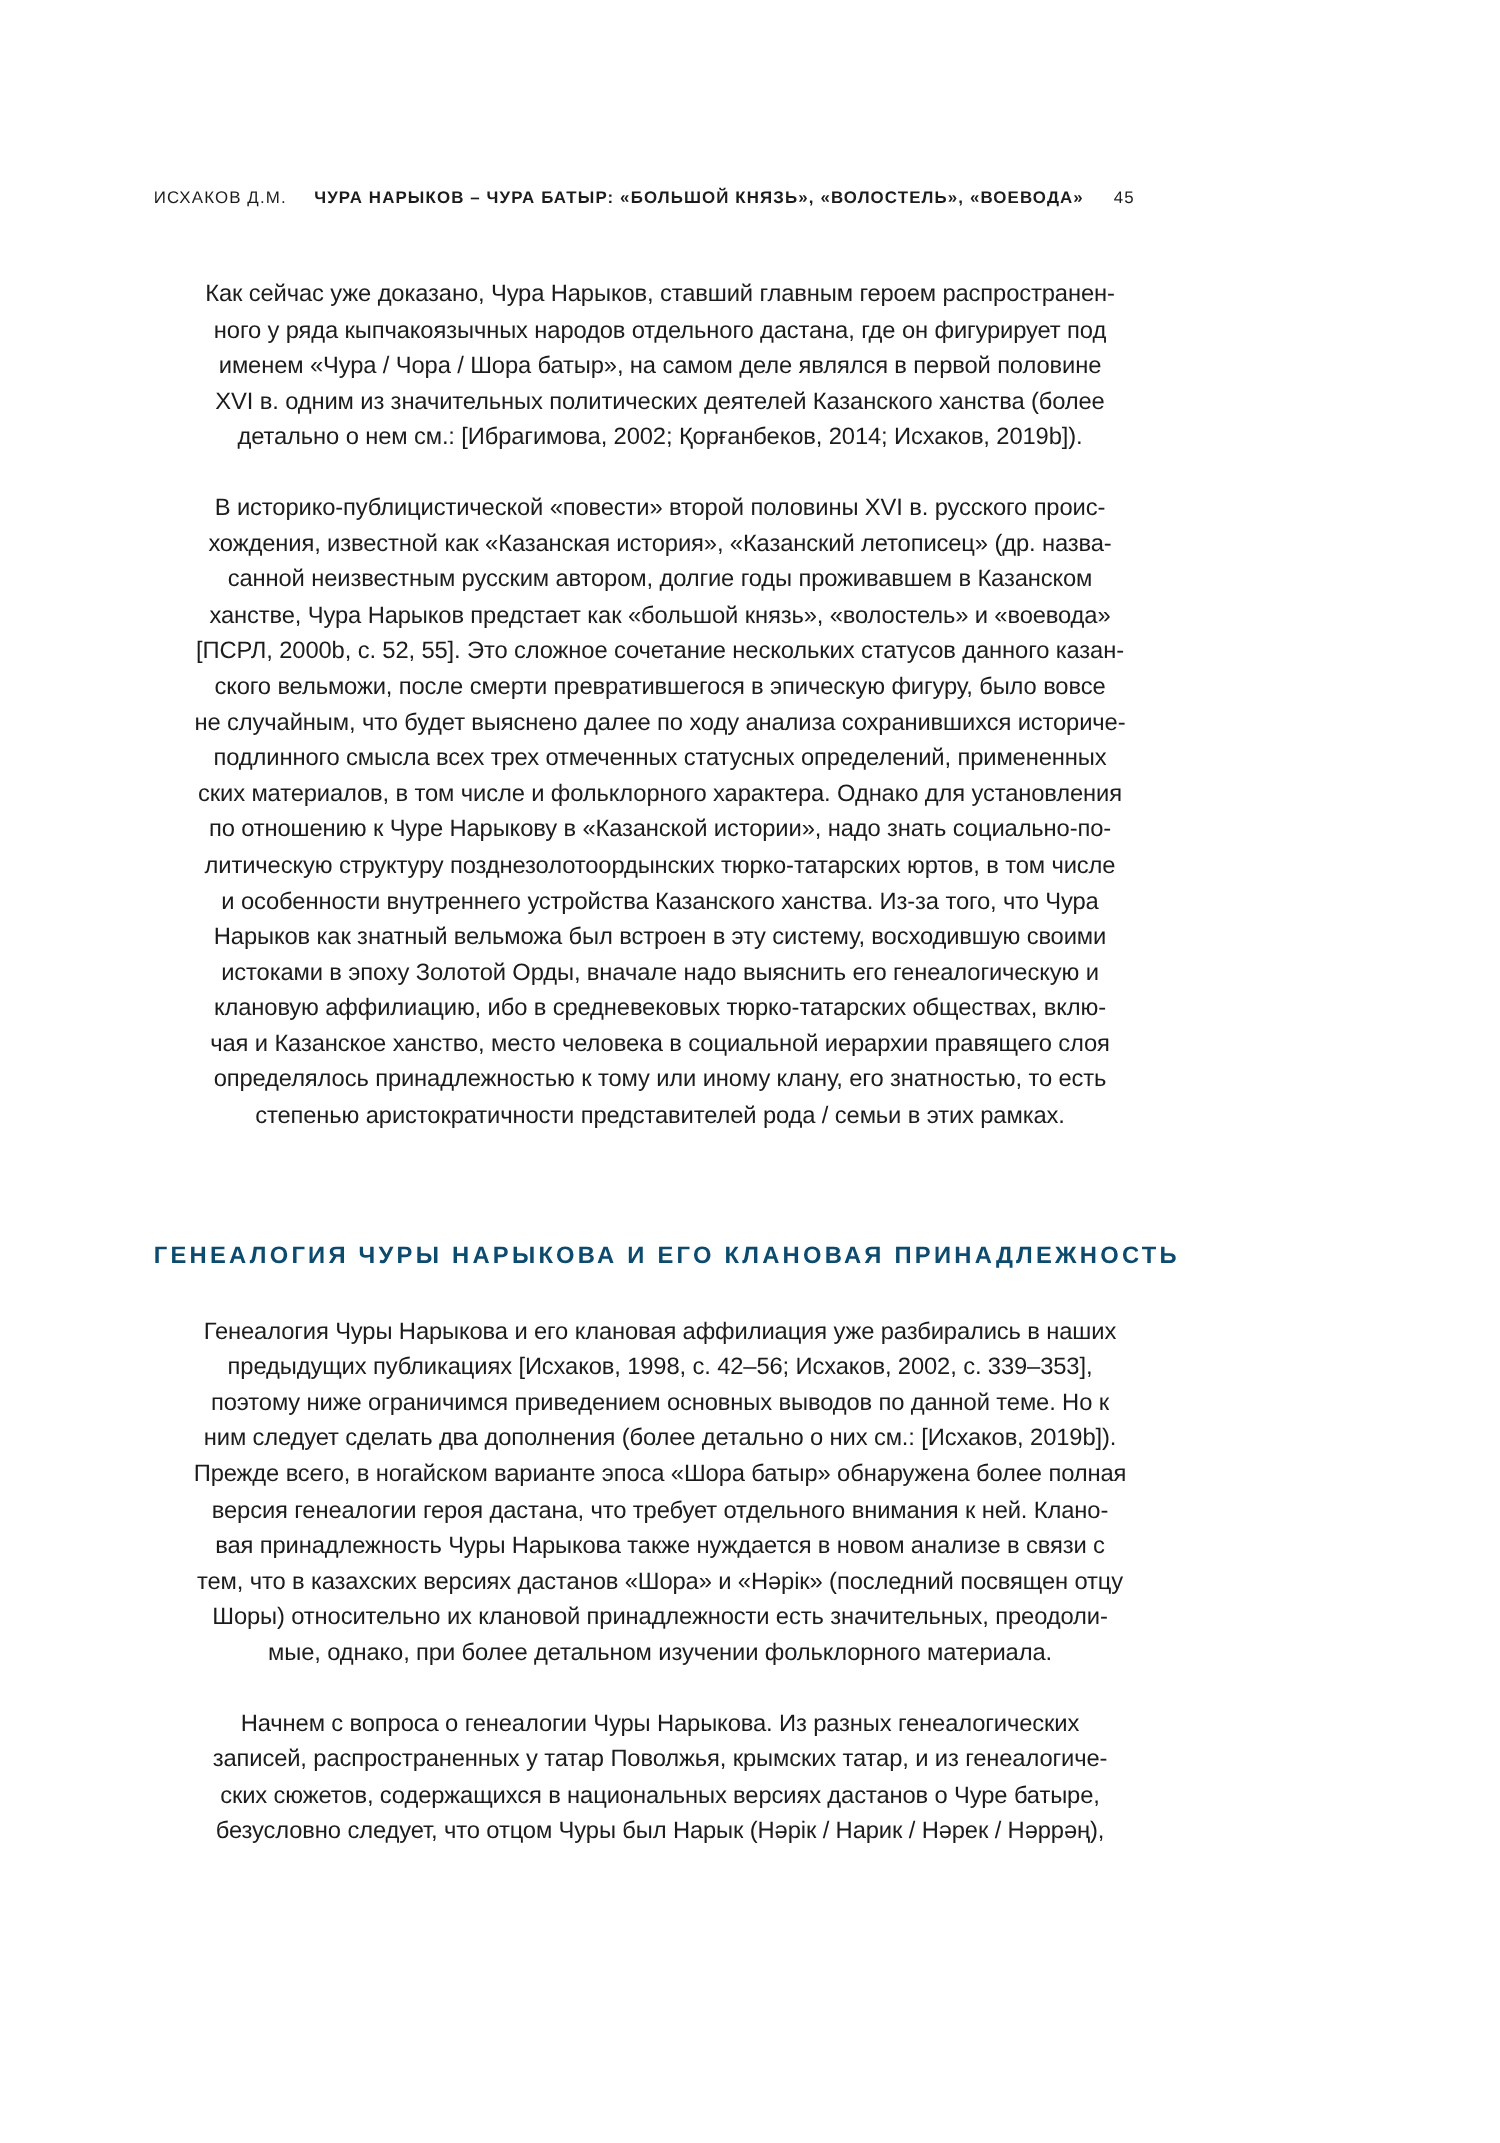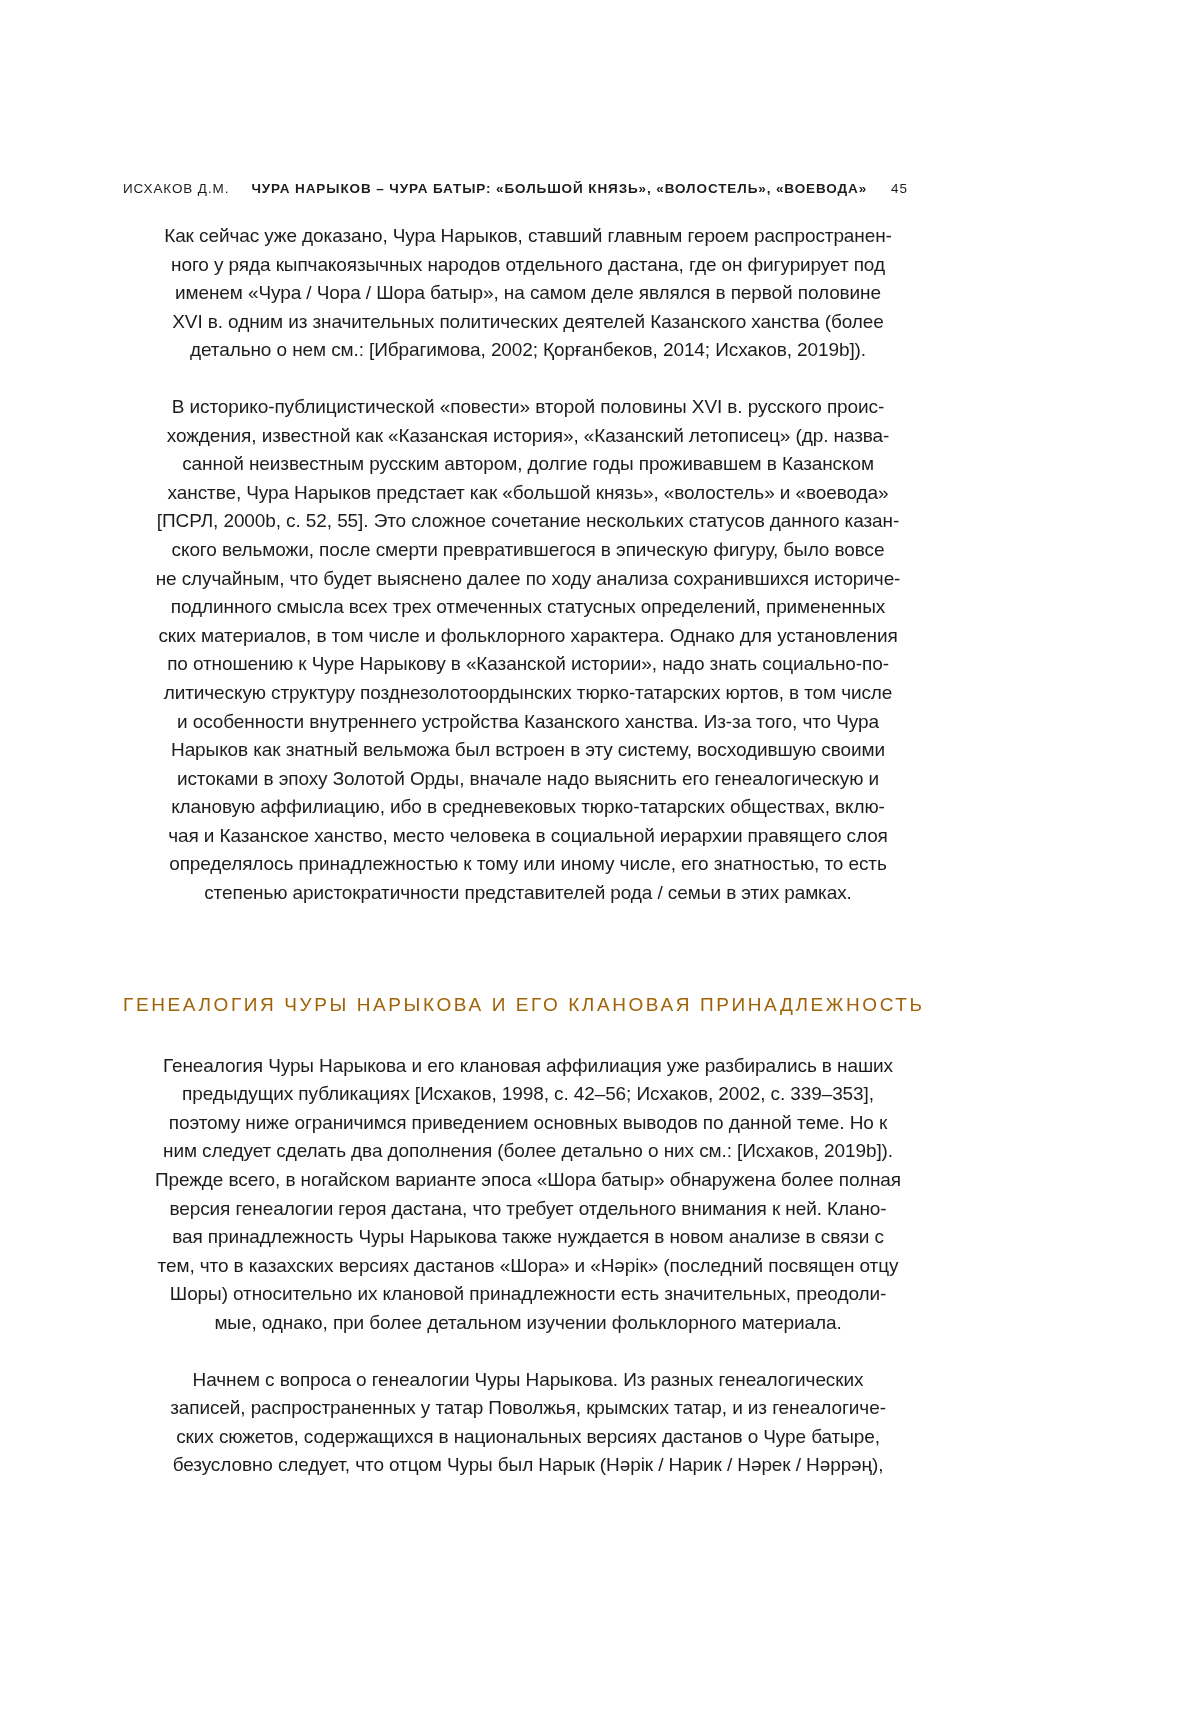--- a/index.html
+++ b/index.html
@@ -20,21 +20,20 @@
     position: absolute;
     left: 123px;
     top: 150px;
     width: 810px;
     display: flex;
     align-items: baseline;
     white-space: nowrap;
     font-size: 13.5px;
     letter-spacing: 0.9px;
     color: #1c1c1c;
-    margin-top: 31px;
   }
   .running-header .author {
     font-weight: 400;
     margin-right: 22px;
   }
   .running-header .article-title {
     font-weight: 700;
     margin-right: 24px;
   }
   .running-header .page-number {
@@ -53,24 +52,24 @@
     font-size: 19px;
     line-height: 28.6px;
     letter-spacing: -0.1px;
     white-space: nowrap;
     text-align: center;
   }
   .section-heading {
     margin: 84px 0 34px 0;
     font-size: 19px;
     line-height: 26px;
-    font-weight: 400;
+    font-weight: 700;
     letter-spacing: 2.6px;
     white-space: nowrap;
-    color: #a16207;
+    color: #0c4a6e;
   }
 </style>
 </head>
 <body>
 
 <div class="page">
 
   <div class="running-header">
     <span class="author">ИСХАКОВ Д.М.</span>
     <span class="article-title">ЧУРА НАРЫКОВ – ЧУРА БАТЫР: «БОЛЬШОЙ КНЯЗЬ», «ВОЛОСТЕЛЬ», «ВОЕВОДА»</span>
@@ -96,21 +95,21 @@
           <div class="line">не случайным, что будет выяснено далее по ходу анализа сохранившихся историче-</div>
           <div class="line">подлинного смысла всех трех отмеченных статусных определений, примененных</div>
           <div class="line">ских материалов, в том числе и фольклорного характера. Однако для установления</div>
           <div class="line">по отношению к Чуре Нарыкову в «Казанской истории», надо знать социально-по-</div>
           <div class="line">литическую структуру позднезолотоордынских тюрко-татарских юртов, в том числе</div>
           <div class="line">и особенности внутреннего устройства Казанского ханства. Из-за того, что Чура</div>
           <div class="line">Нарыков как знатный вельможа был встроен в эту систему, восходившую своими</div>
           <div class="line">истоками в эпоху Золотой Орды, вначале надо выяснить его генеалогическую и</div>
           <div class="line">клановую аффилиацию, ибо в средневековых тюрко-татарских обществах, вклю-</div>
           <div class="line">чая и Казанское ханство, место человека в социальной иерархии правящего слоя</div>
-          <div class="line">определялось принадлежностью к тому или иному числе, его знатностью, то есть</div>
+          <div class="line">определялось принадлежностью к тому или иному клану, его знатностью, то есть</div>
           <div class="line">степенью аристократичности представителей рода / семьи в этих рамках.</div>
         </div>
       </div>
 
     <div class="section-heading">ГЕНЕАЛОГИЯ ЧУРЫ НАРЫКОВА И ЕГО КЛАНОВАЯ ПРИНАДЛЕЖНОСТЬ</div>
 
     <div>
         <div class="para">
           <div class="line">Генеалогия Чуры Нарыкова и его клановая аффилиация уже разбирались в наших</div>
           <div class="line">предыдущих публикациях [Исхаков, 1998, с. 42–56; Исхаков, 2002, с. 339–353],</div>

